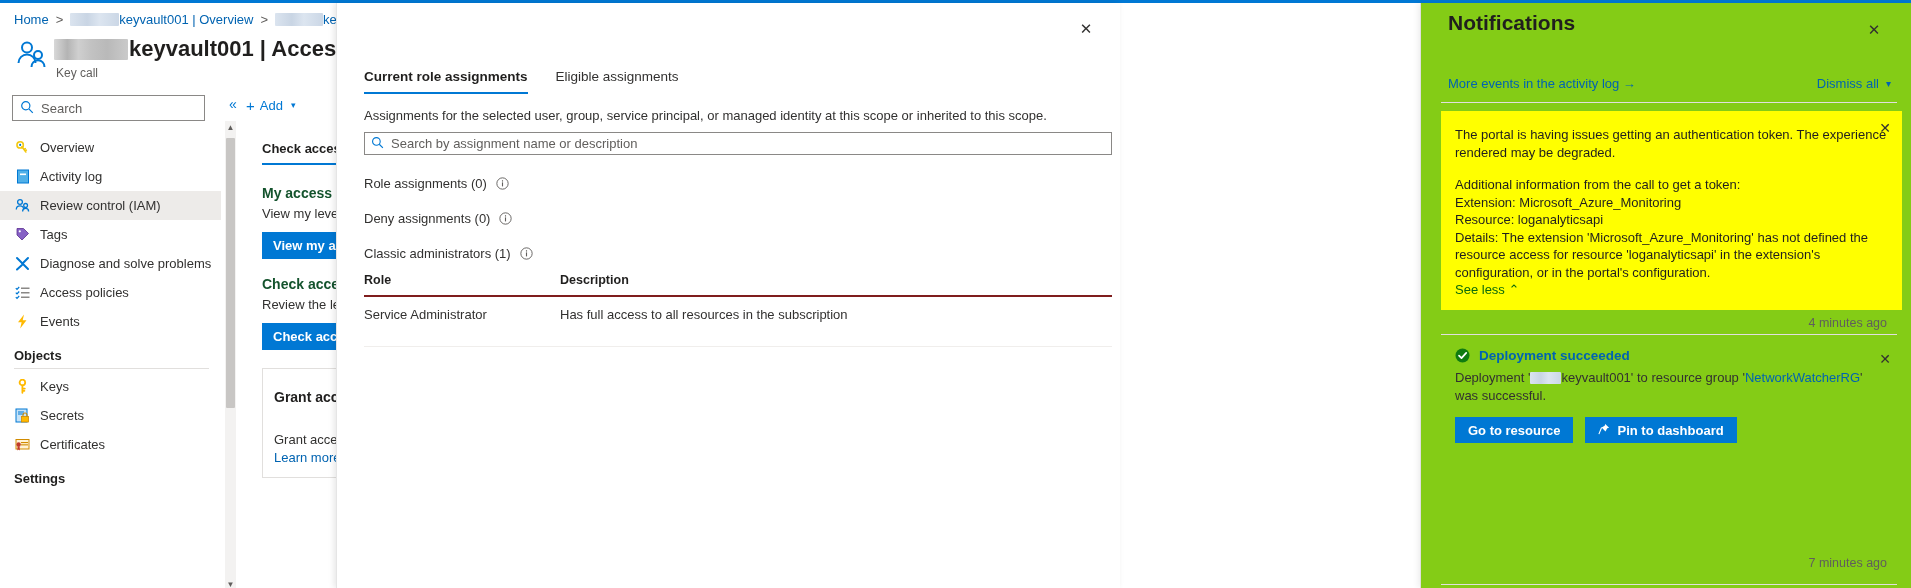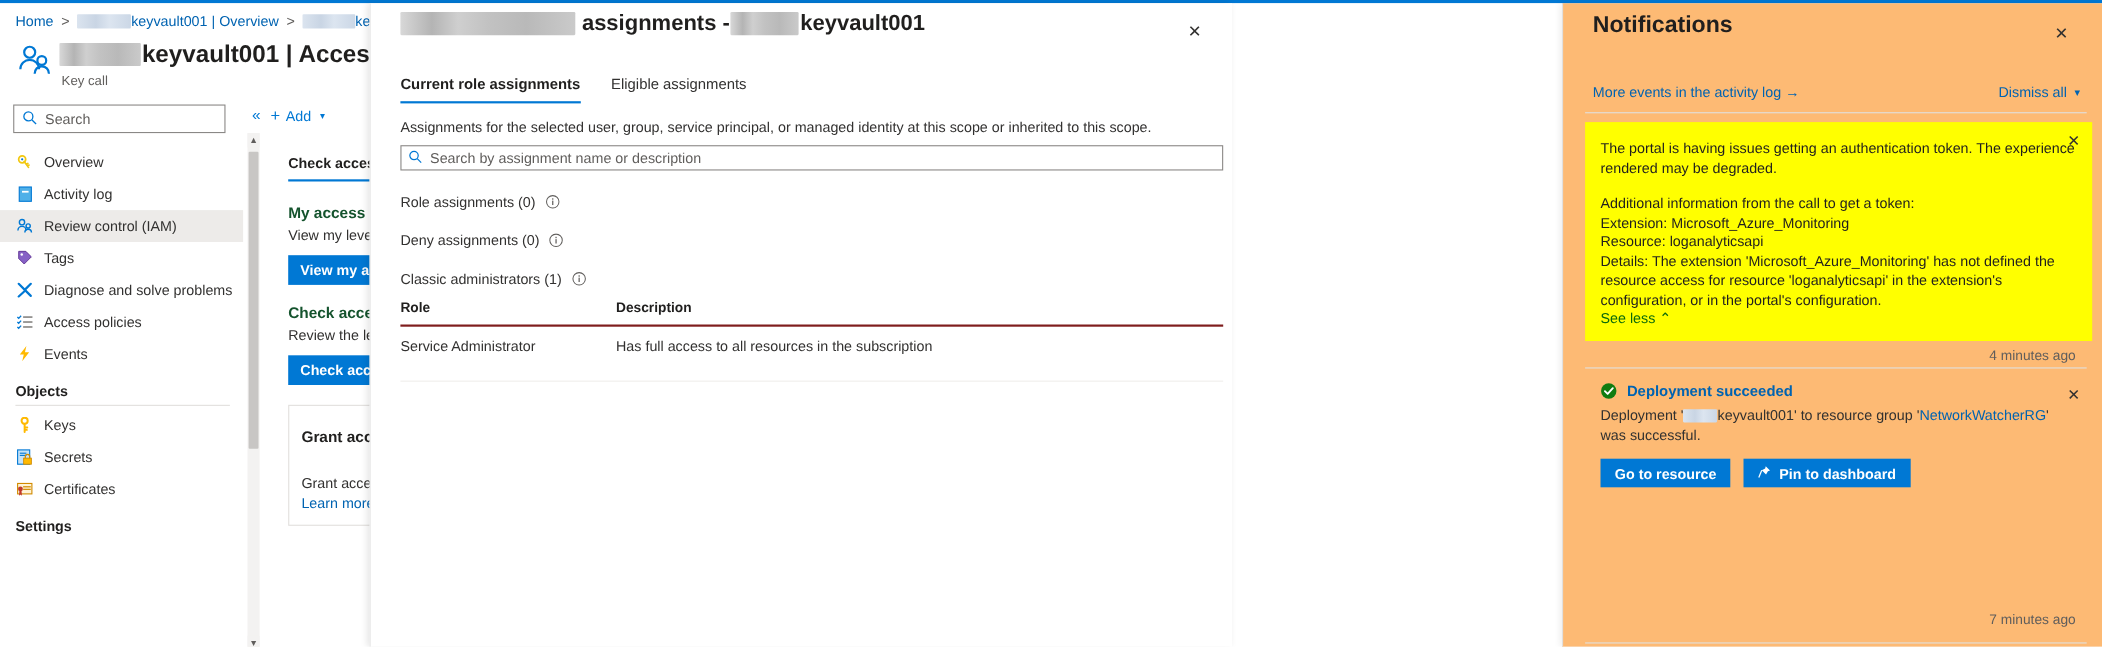--- a/index.html
+++ b/index.html
@@ -162,21 +162,21 @@
   .ctx-tr {
     display:flex; font-size:13px; color:#323130; padding:10px 0 24px 0;
     border-bottom:1px solid #f0eeec;
   }
   .col-role { width:196px; flex:none; }
   .col-desc { flex:1; }
 
   
   .notif {
     position:absolute; top:3px; right:0; width:491px; height:585px;
-    background:#fdba74; border-left:1px solid #e1dfdd;
+    background:#84cc16; border-left:1px solid #e1dfdd;
     box-shadow:-2px 0 6px rgba(0,0,0,0.07);
   }
   .notif-title {
     position:absolute; top:8px; left:27px; font-size:21px; font-weight:600; color:#201f1e;
   }
   .notif-close {
     position:absolute; top:14px; right:24px; width:26px; height:26px;
     display:flex; align-items:center; justify-content:center; cursor:pointer; font-size:15px; color:#323130;
   }
   .notif-actions {
@@ -407,26 +407,20 @@
     <div class="collapse-btn">«</div>
 
     <div class="nav-scrollbar"></div>
     <div class="nav-scroll-arrow-up">▲</div>
     <div class="nav-scroll-thumb"></div>
     <div class="nav-scroll-arrow-dn">▼</div>
   </div>
 
   <div class="ctxpane">
 
-    <div class="ctx-title">
-      <span class="redact-dark" style="width:159px;height:21px;margin-right:6px;"></span>
-        <span>assignments - </span>
-        <span class="redact-dark" style="width:62px;height:21px;margin:0 1px;"></span>
-        <span>keyvault001</span>
-    </div>
 
     <div class="ctx-close">✕</div>
 
     <div class="ctx-tabs">
       <div class="ctx-tab active">Current role assignments</div>
       <div class="ctx-tab">Eligible assignments</div>
     </div>
 
     <div class="ctx-desc">Assignments for the selected user, group, service principal, or managed identity at this scope or inherited to this scope.</div>
 

